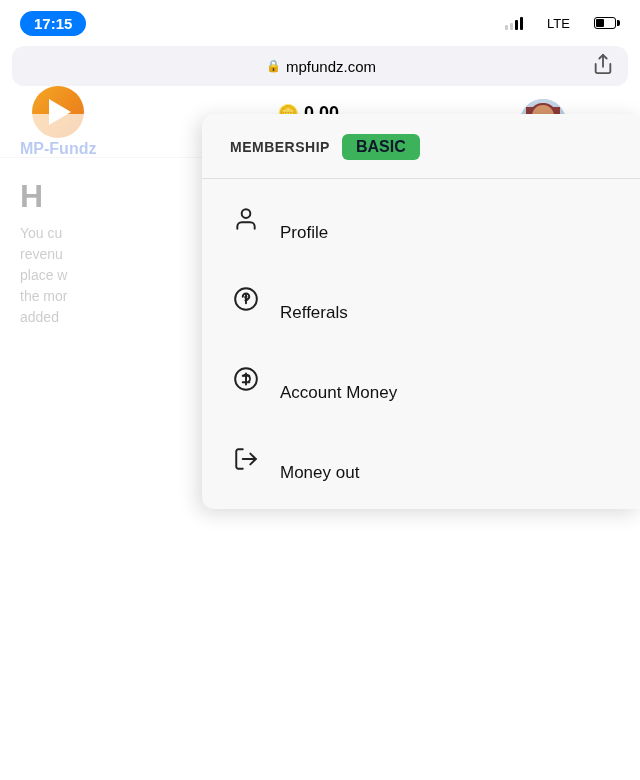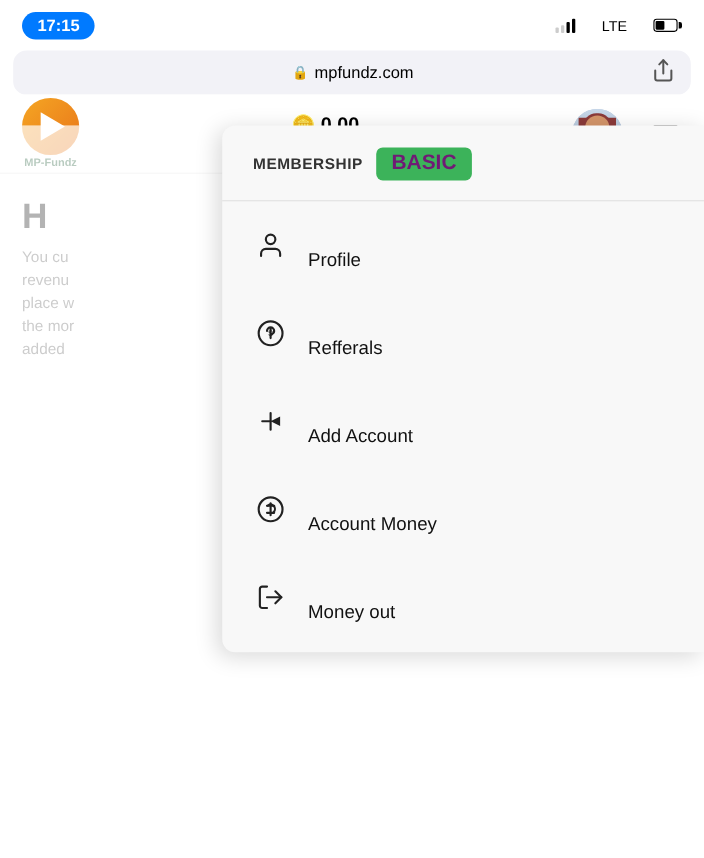--- a/index.html
+++ b/index.html
@@ -147,22 +147,22 @@
     .logo-play {
       width: 0;
       height: 0;
       border-top: 13px solid transparent;
       border-bottom: 13px solid transparent;
       border-left: 22px solid #fff;
       margin-left: 4px;
     }
 
     .logo-text {
-      color: #14532d;
-      font-size: 10px;
+      color: #1d4ed8;
+      font-size: 16px;
       font-weight: 700;
     }
 
     .header-center {
       flex: 1;
       display: flex;
       flex-direction: column;
       align-items: center;
       gap: 2px;
     }
@@ -313,22 +313,22 @@
 
     .membership-label {
       font-size: 14px;
       font-weight: 700;
       color: #333;
       letter-spacing: 0.5px;
     }
 
     .membership-badge {
       background: #3cb35a;
-      color: #701a75;
-      font-size: 19px;
+      color: #0f172a;
+      font-size: 16px;
       font-weight: 700;
       padding: 4px 14px;
       border-radius: 6px;
     }
 
     
     .menu-item {
       display: flex;
       align-items: center;
       gap: 18px;
@@ -476,30 +476,20 @@
       <svg viewBox="0 0 24 24" fill="none" stroke="#222" stroke-width="1.8" stroke-linecap="round" stroke-linejoin="round">
         <circle cx="12" cy="12" r="10"></circle>
         <line x1="12" y1="8" x2="12" y2="16"></line>
         <path d="M9 10a3 3 0 0 1 6 0c0 2-3 3-3 3"></path>
         <text x="10" y="14" font-size="7" fill="#222" stroke="none">$</text>
       </svg>
     </div>
     <span class="menu-label">Refferals</span>
   </div>
 
-  <div class="menu-item">
-    <div class="menu-icon">
-      <svg viewBox="0 0 24 24" fill="none" stroke="#222" stroke-width="1.8" stroke-linecap="round" stroke-linejoin="round">
-        <line x1="12" y1="5" x2="12" y2="19"></line>
-        <line x1="5" y1="12" x2="12" y2="12"></line>
-        <polygon points="12,12 20,8 20,16" fill="#222" stroke="none"></polygon>
-      </svg>
-    </div>
-    <span class="menu-label">Add Account</span>
-  </div>
 
   <div class="menu-item">
     <div class="menu-icon">
       <svg viewBox="0 0 24 24" fill="none" stroke="#222" stroke-width="1.8" stroke-linecap="round" stroke-linejoin="round">
         <circle cx="12" cy="12" r="10"></circle>
         <path d="M9.5 9a4 4 0 0 1 5 0c1.5 1.5 1.5 4 0 5.5"></path>
         <line x1="12" y1="7" x2="12" y2="17"></line>
         <line x1="9" y1="9" x2="15" y2="9"></line>
         <line x1="9" y1="15" x2="15" y2="15"></line>
       </svg>

